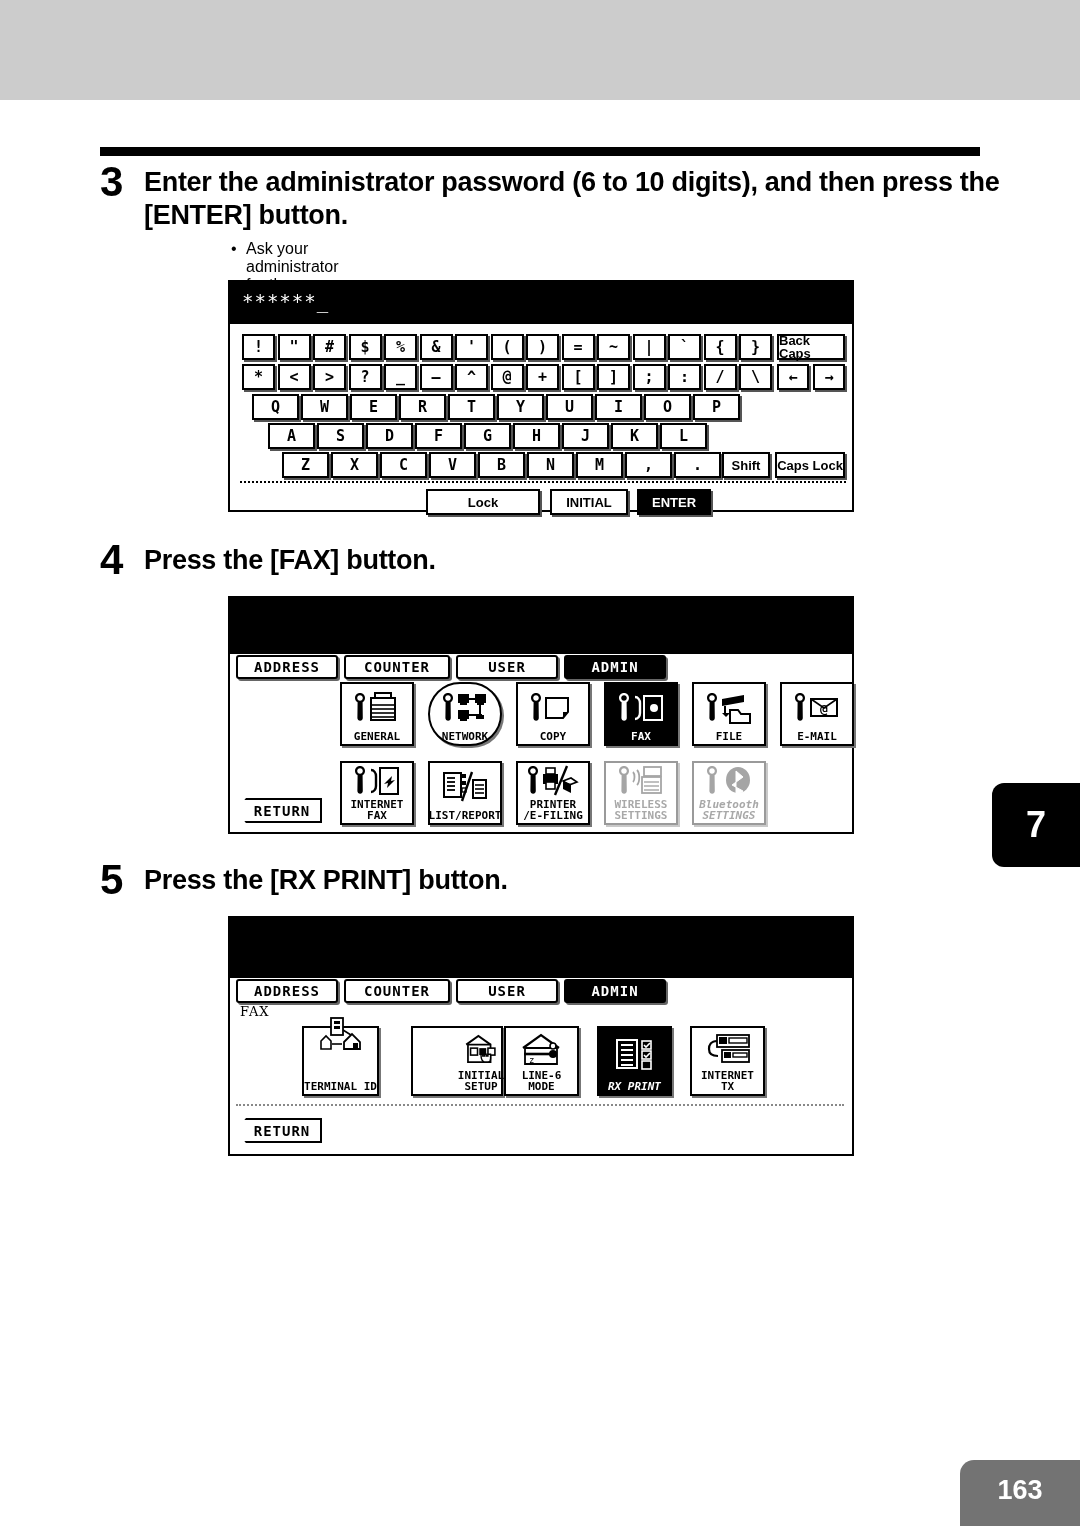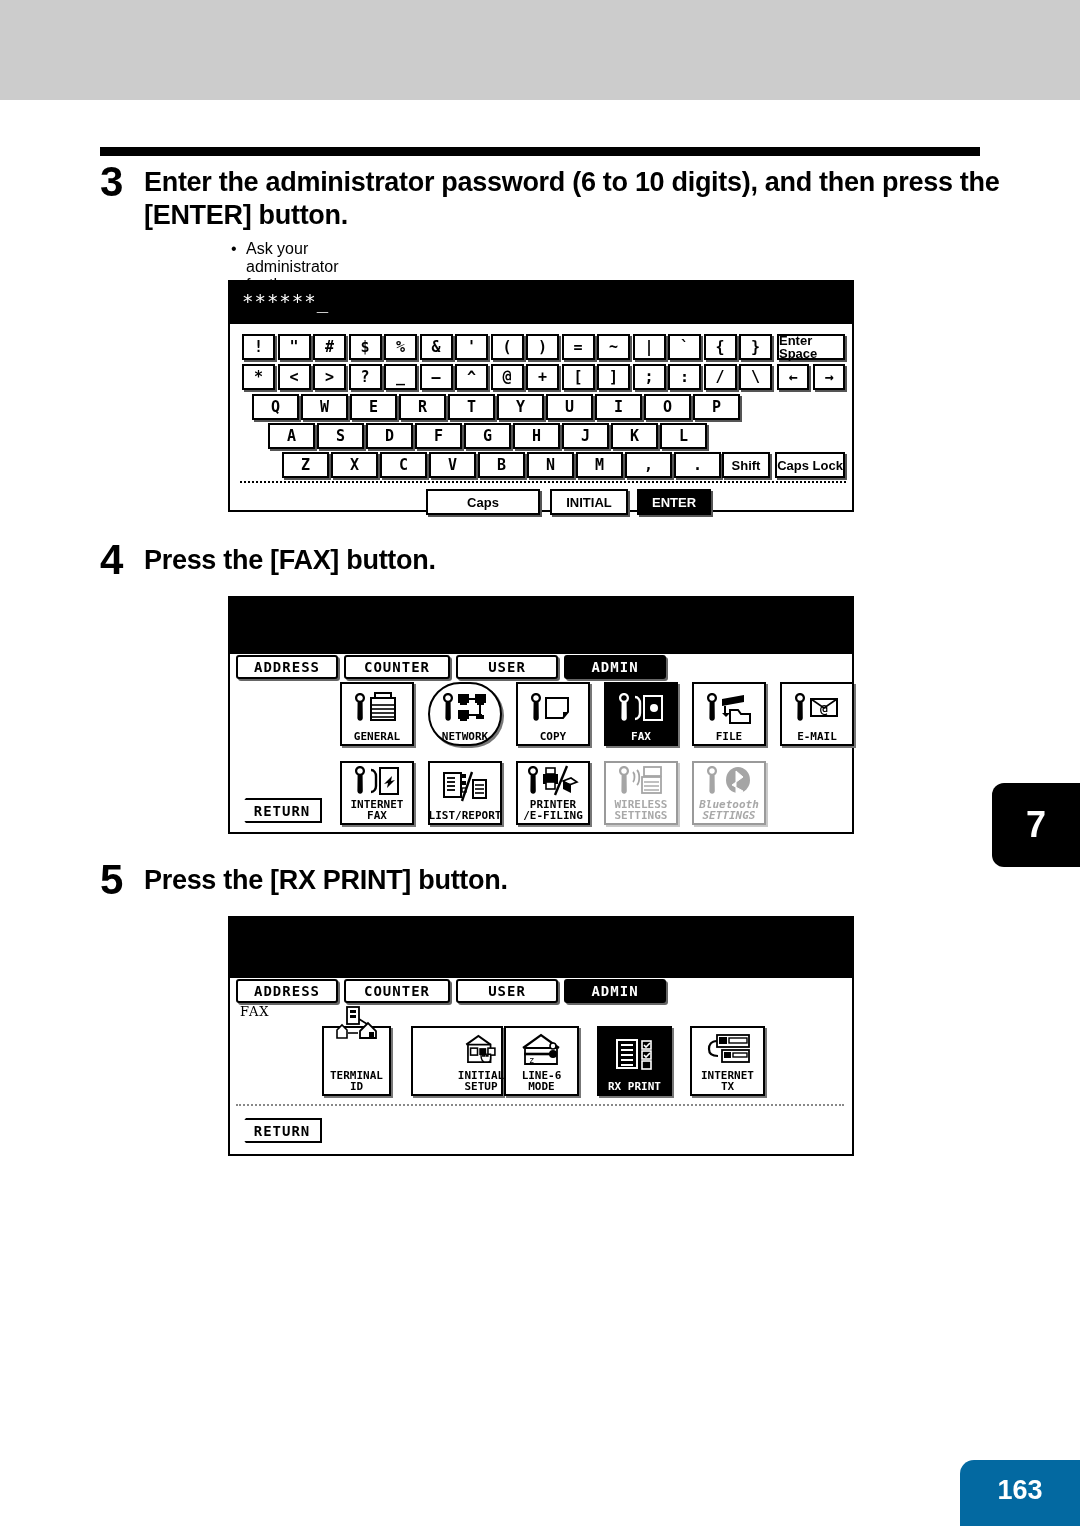--- a/index.html
+++ b/index.html
@@ -138,21 +138,21 @@
 
   
   .chaptertab{
     position:absolute;right:0;top:783px;width:88px;height:84px;
     background:#000;border-radius:12px 0 0 12px;
     color:#fff;font-size:36px;font-weight:bold;
     display:flex;align-items:center;justify-content:center;
   }
   .pagefoot{
     position:absolute;right:0;bottom:0;width:120px;height:66px;
-    background:#0369a1;border-radius:14px 0 0 0;
+    background:#737373;border-radius:14px 0 0 0;
     color:#fff;font-size:27px;font-weight:bold;
     display:flex;align-items:center;justify-content:center;
     padding-bottom:6px;box-sizing:border-box;
   }
   svg{display:block;}
 </style>
 </head>
 <body>
 
 <div class="top-banner"></div>
@@ -214,21 +214,21 @@
       <div class="key" style="left: 438px; top: 10px; width: 33px;">
         <span>`</span>
       </div>
       <div class="key" style="left: 473.5px; top: 10px; width: 33px;">
         <span>{</span>
       </div>
       <div class="key" style="left: 509px; top: 10px; width: 33px;">
         <span>}</span>
       </div>
       <div class="key wide" style="left: 547px; top: 10px; width: 68px;">
-        <span>Enter Space</span>
+        <span>Back Caps</span>
       </div>
       <div class="key" style="left: 12px; top: 40px; width: 33px;">
         <span>*</span>
       </div>
       <div class="key" style="left: 47.5px; top: 40px; width: 33px;">
         <span>&lt;</span>
       </div>
       <div class="key" style="left: 83px; top: 40px; width: 33px;">
         <span>&gt;</span>
       </div>
@@ -359,21 +359,21 @@
         <span>.</span>
       </div>
       <div class="key wide" style="left: 492px; top: 128px; width: 48px;">
         <span>Shift</span>
       </div>
       <div class="key wide" style="left: 545px; top: 128px; width: 70px;">
         <span>Caps Lock</span>
       </div>
       <div class="kb-dots" style="left: 10px; top: 157px; width: 606px;"></div>
       <div class="key wide" style="left: 196px; top: 165px; width: 114px;">
-        <span>Caps</span>
+        <span>Lock</span>
       </div>
       <div class="key wide" style="left: 320px; top: 165px; width: 78px;">
         <span>INITIAL</span>
       </div>
       <div class="key wide inv" style="left: 407px; top: 165px; width: 74px;">
         <span>ENTER</span>
       </div>
     </div>
 </div>
 
@@ -571,21 +571,21 @@
       </div>
       <div class="tab" style="left: 226px; top: 61px; width: 102px;">
         <span>USER</span>
       </div>
       <div class="tab sel" style="left: 334px; top: 61px; width: 102px;">
         <span>ADMIN</span>
       </div>
     </div>
   <div class="sub-label" style="left:10px;top:86px;">FAX</div>
   <div id="fax-tiles">
-      <div class="tile" style="left: 92px; top: 108px; width: 69px; height: 70px; gap: 31px;">
+      <div class="tile" style="left: 72px; top: 108px; width: 77px; height: 70px; gap: 31px;">
         <div class="tile-ico">
           <svg width="46" height="34" viewBox="0 0 46 34">
             <rect x="13" y="2" width="12" height="17" fill="#fff" stroke="#000" stroke-width="1.8"></rect>
          <rect x="16" y="5" width="6" height="3" fill="#000"></rect>
             <rect x="16" y="10" width="6" height="3" fill="#000"></rect>
          <line x1="25" y1="14" x2="33" y2="19" stroke="#000" stroke-width="1.6"></line>
          <path d="M26 26l8-8 8 8v7H26z" fill="#fff" stroke="#000" stroke-width="1.8"></path>
          <rect x="35" y="27" width="5" height="5" fill="#000"></rect>
          <path d="M3 25l5-5 5 5v8H3z" fill="#fff" stroke="#000" stroke-width="1.6"></path>
          <line x1="14" y1="28" x2="24" y2="28" stroke="#000" stroke-width="1.6"></line>
@@ -612,21 +612,21 @@
             <path d="M4 16L22 3l18 13" fill="none" stroke="#000" stroke-width="2.2"></path>
          <path d="M6 16h32v16H6z" fill="#fff" stroke="#000" stroke-width="1.8"></path>
          <line x1="5" y1="22" x2="32" y2="22" stroke="#000" stroke-width="2.6"></line>
          <circle cx="34" cy="22" r="4" fill="#000"></circle>
          <circle cx="34" cy="14" r="3" fill="#fff" stroke="#000" stroke-width="1.6"></circle>
          <text x="10" y="31" font-family="DejaVu Sans Mono, monospace" font-size="9" fill="#000">z</text>
           </svg>
         </div>
         <div class="tile-label">LINE-6 MODE</div>
       </div>
-      <div class="tile sel" style="left: 367px; top: 108px; width: 75px; height: 70px;">
+      <div class="tile sel" style="left: 367px; top: 108px; width: 75px; height: 70px; font-style: italic;">
         <div class="tile-ico">
           <svg width="46" height="34" viewBox="0 0 46 34">
             <rect x="5" y="2" width="20" height="28" fill="#000" stroke="#fff" stroke-width="2"></rect>
          <line x1="9" y1="7" x2="21" y2="7" stroke="#fff" stroke-width="2"></line>
          <line x1="9" y1="12" x2="21" y2="12" stroke="#fff" stroke-width="2"></line>
          <line x1="9" y1="17" x2="21" y2="17" stroke="#fff" stroke-width="2"></line>
          <line x1="9" y1="22" x2="21" y2="22" stroke="#fff" stroke-width="2"></line>
          <line x1="9" y1="27" x2="21" y2="27" stroke="#fff" stroke-width="2"></line>
          <rect x="30" y="3" width="9" height="8" fill="#000" stroke="#fff" stroke-width="1.6"></rect>
          <path d="M32 7l2 2 4-4" fill="none" stroke="#fff" stroke-width="1.6"></path>

